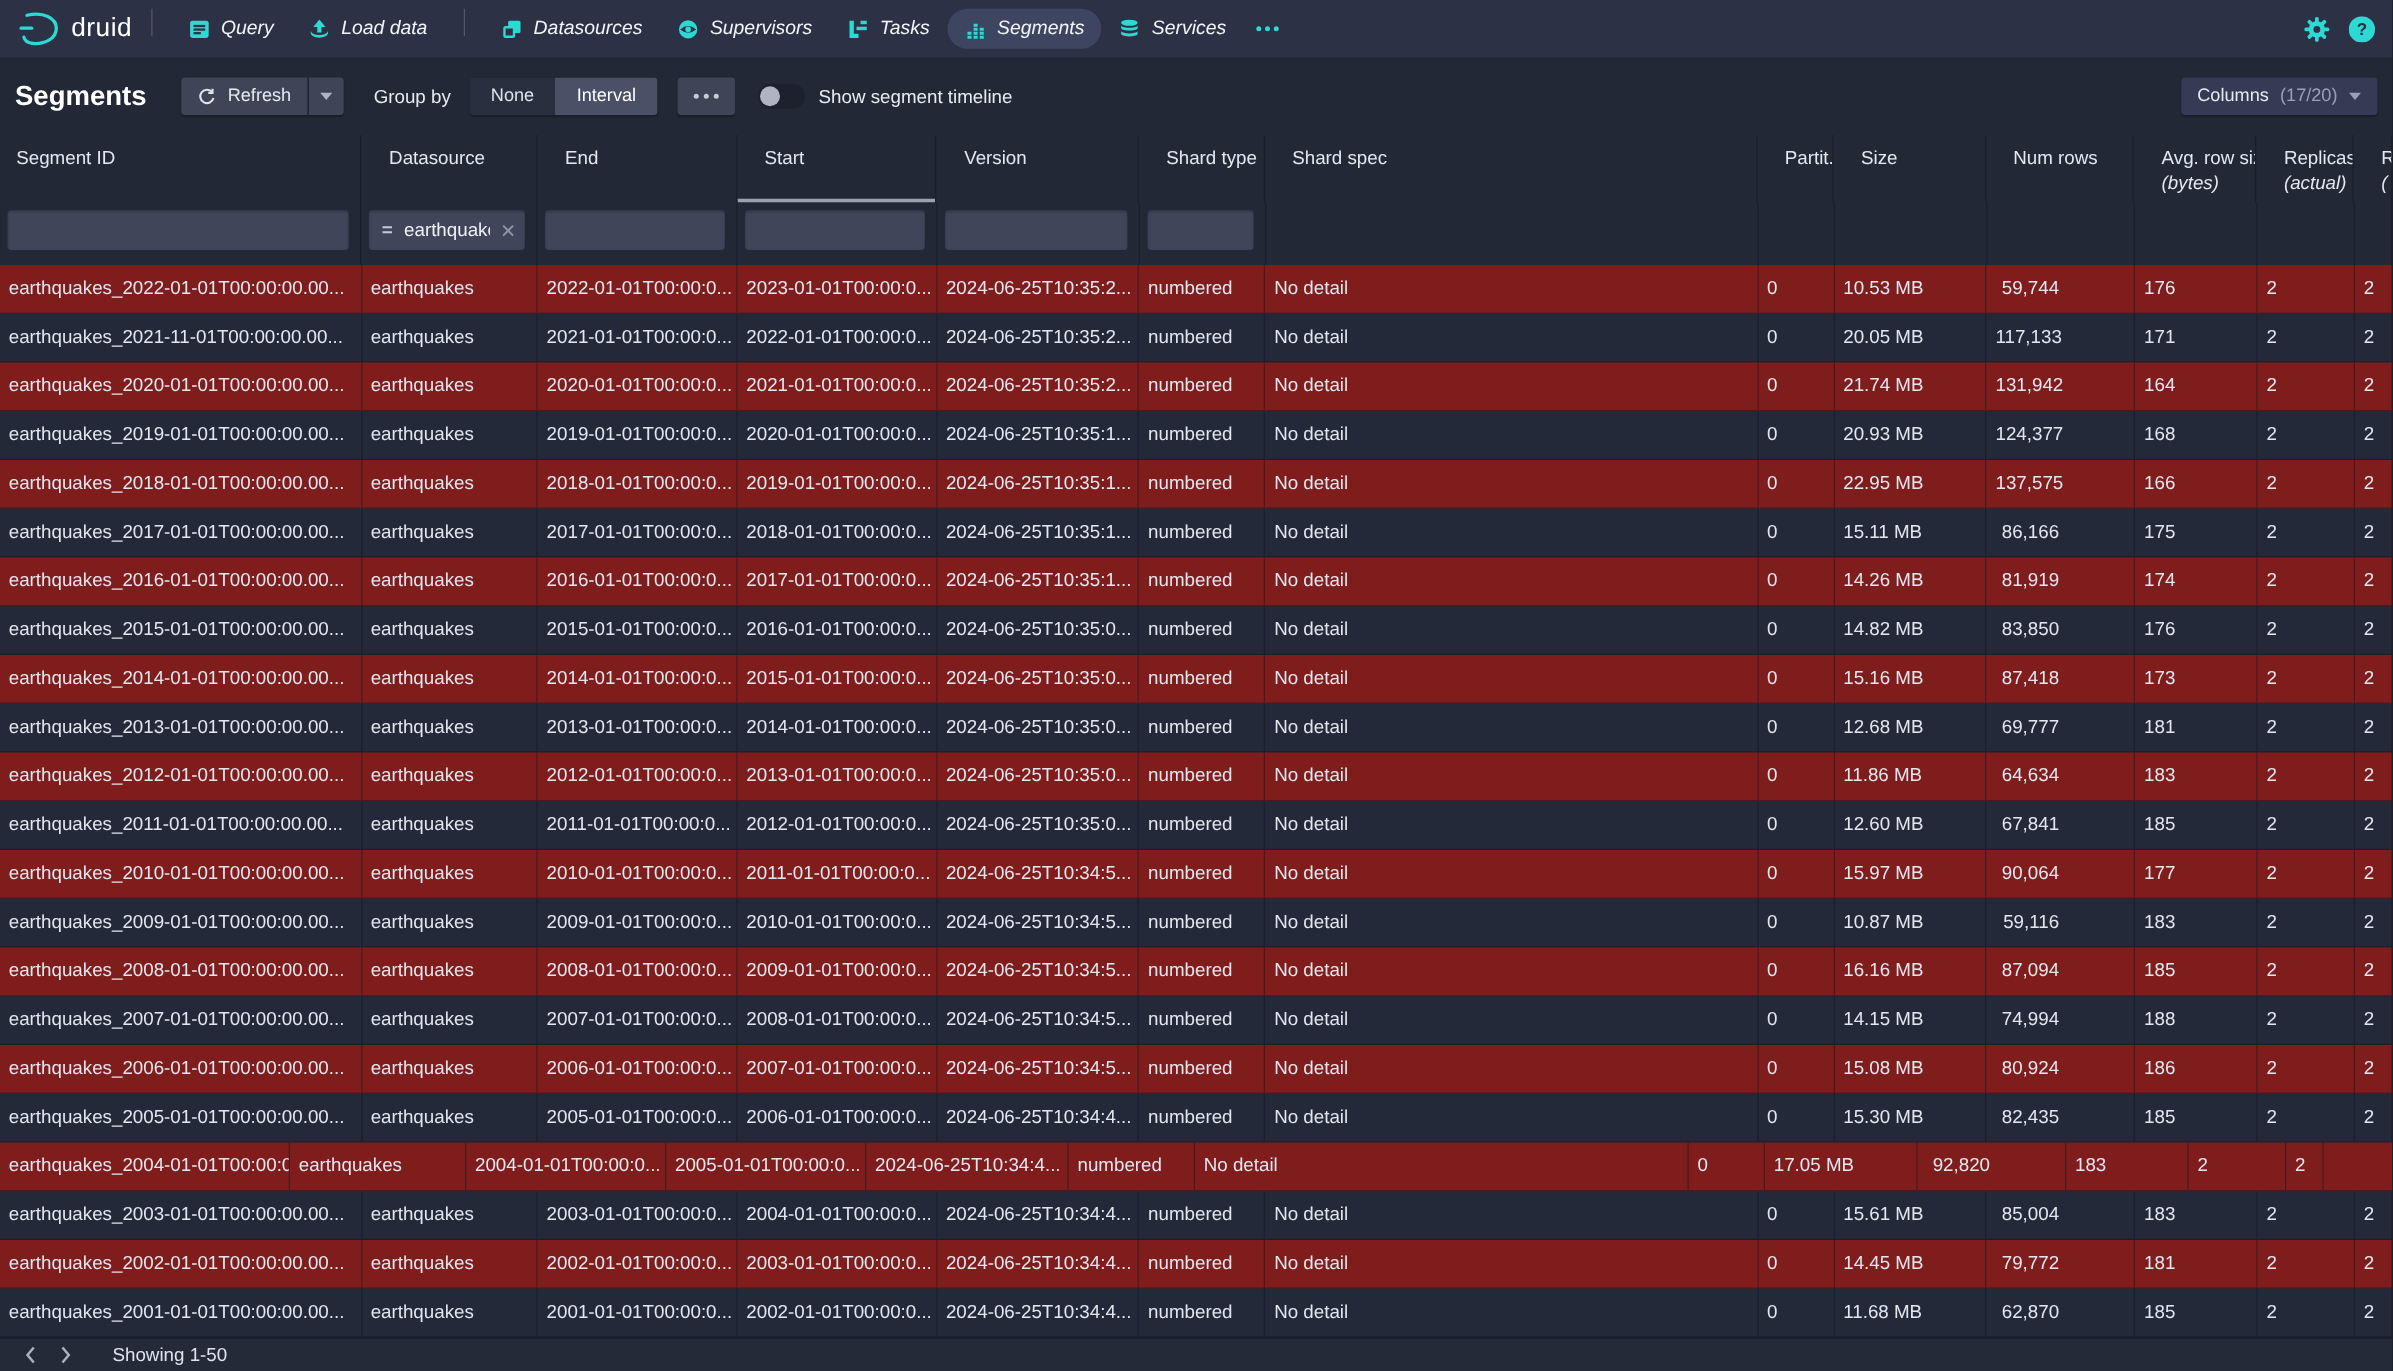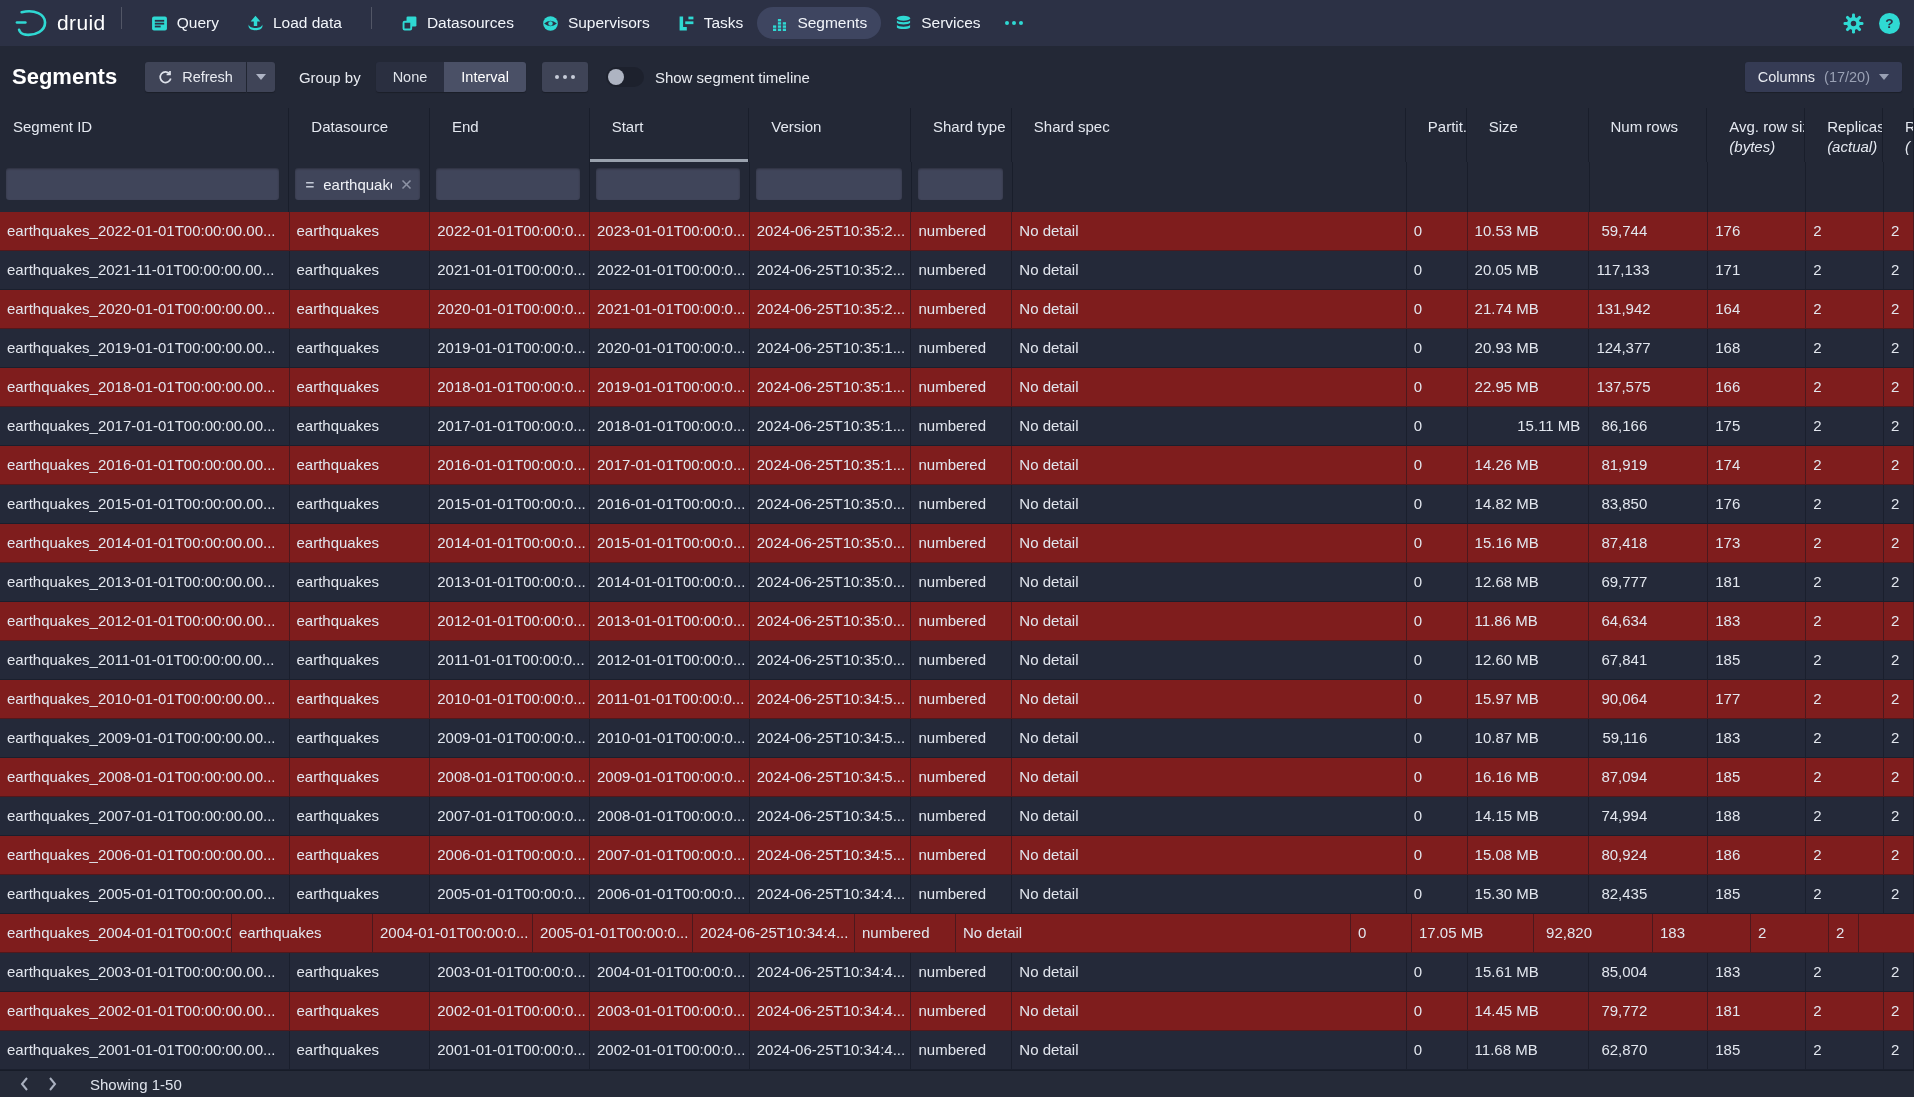--- a/index.html
+++ b/index.html
@@ -83,21 +83,21 @@
     <div class="brand">
       <span class="nav-icon">
         <svg width="34" height="30" viewBox="0 0 36 32" fill="none" stroke="#2fd9d3" stroke-width="2.8" stroke-linecap="round">
           <path d="M8 4.5 C 22 1 33 7 33 15.5 C 33 24.5 23 29.5 12.5 28.5"></path>
           <path d="M12.5 28.5 C 8.5 28 6 26 5.3 23.2"></path>
           <path d="M3 15.5 L12 15.5"></path>
         </svg>
       </span>
       <span class="brand-text">druid</span>
     </div>
-    <div style="display:flex;">
+    <div style="display:flex;font-style:italic;">
         <span class="nav-divider"></span>
         <span class="nav-item">
           <span class="nav-icon">
             <svg width="17" height="17" viewBox="0 0 16 16">
               <rect x="1" y="1.5" width="14" height="13" rx="1.8" fill="#2fd9d3"></rect>
               <rect x="3.6" y="4.6" width="8.8" height="1.7" fill="#2c3145"></rect>
               <rect x="3.6" y="7.3" width="8.8" height="1.7" fill="#2c3145"></rect>
               <rect x="3.6" y="10" width="5.5" height="1.7" fill="#2c3145"></rect>
             </svg>
           </span>
@@ -392,21 +392,21 @@
       </div>
       <div class="tr even">
         <div class="td col-first" style="width: 290px;">earthquakes_2017-01-01T00:00:00.00...</div>
         <div class="td" style="width: 141px;">earthquakes</div>
         <div class="td" style="width: 160px;">2017-01-01T00:00:0...</div>
         <div class="td" style="width: 160px;">2018-01-01T00:00:0...</div>
         <div class="td" style="width: 162px;">2024-06-25T10:35:1...</div>
         <div class="td" style="width: 101px;">numbered</div>
         <div class="td" style="width: 395px;">No detail</div>
         <div class="td" style="width: 61px;">0</div>
-        <div class="td" style="width: 122px; text-align: right;">15.11 MB</div>
+        <div class="td" style="width: 122px;">15.11 MB</div>
         <div class="td num" style="width: 119px;">86,166</div>
         <div class="td" style="width: 98px;">175</div>
         <div class="td" style="width: 78px;">2</div>
         <div class="td" style="width: 30px;">2</div>
       </div>
       <div class="tr odd">
         <div class="td col-first" style="width: 290px;">earthquakes_2016-01-01T00:00:00.00...</div>
         <div class="td" style="width: 141px;">earthquakes</div>
         <div class="td" style="width: 160px;">2016-01-01T00:00:0...</div>
         <div class="td" style="width: 160px;">2017-01-01T00:00:0...</div>

